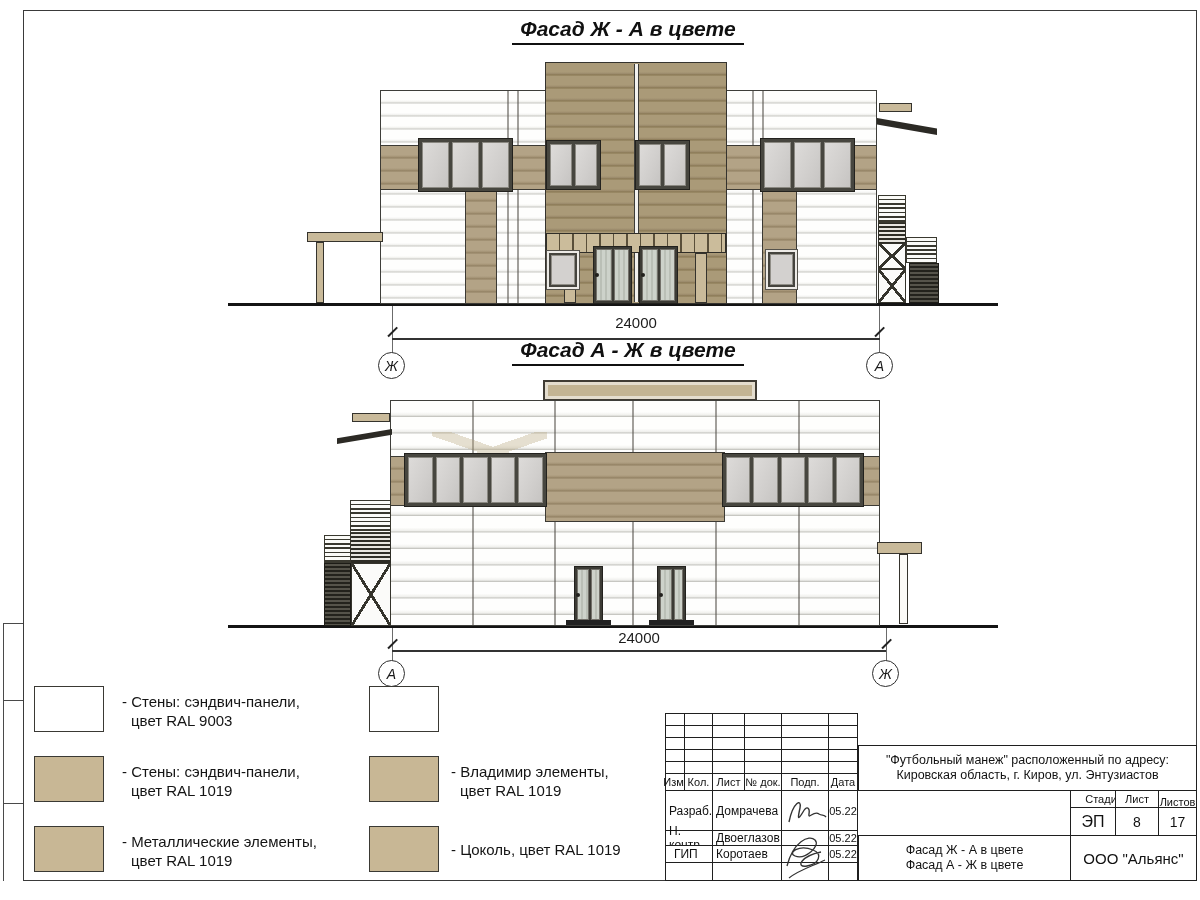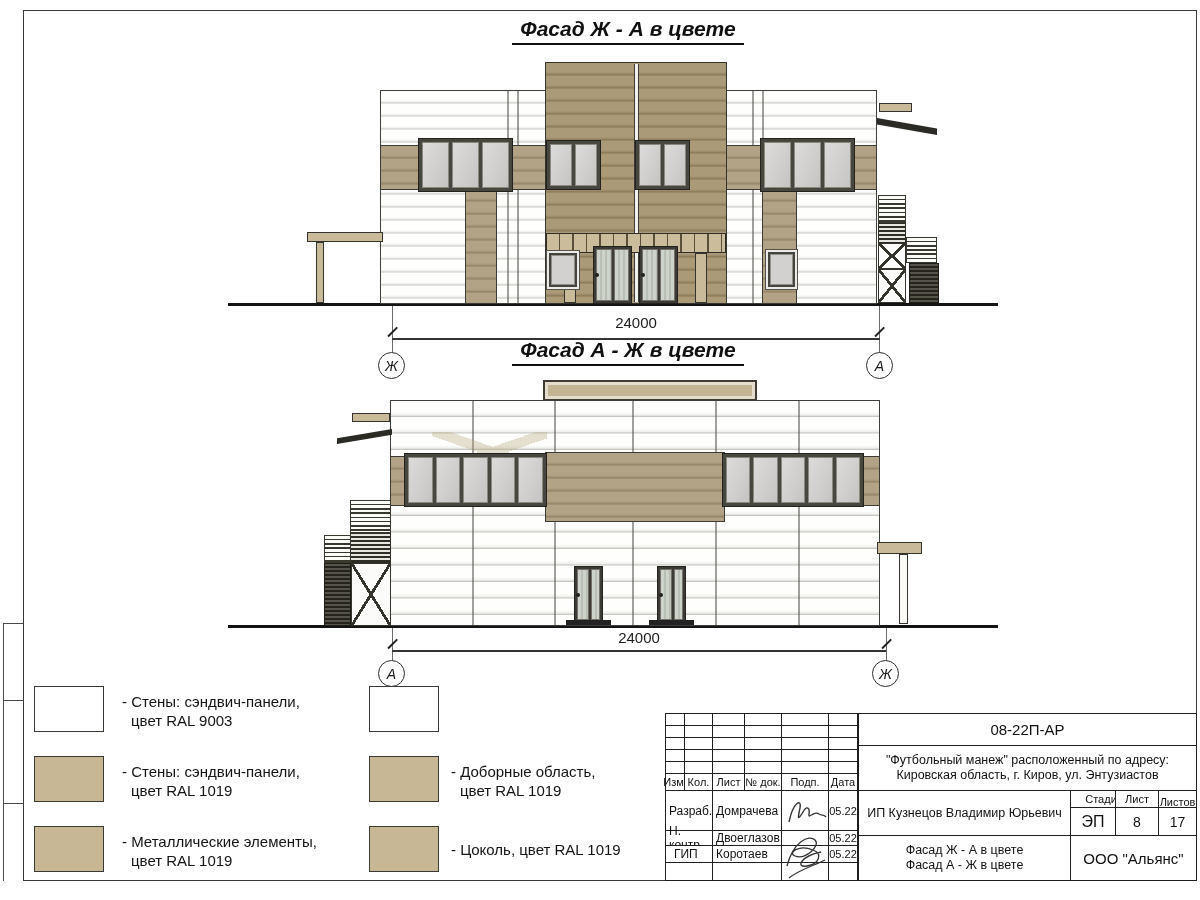--- a/index.html
+++ b/index.html
@@ -227,21 +227,21 @@
       <div class="l2">цвет RAL 1019</div>
     </div>
     <div class="a legend-sw sw-tan" style="left:34px;top:826px;"></div>
     <div class="a legend-text" style="left:122px;top:832px;">
       <div>- Металлические элементы,</div>
       <div class="l2">цвет RAL 1019</div>
     </div>
     <div class="a legend-sw sw-white" style="left:369px;top:686px;"></div>
     <div class="a legend-sw sw-tan" style="left:369px;top:756px;"></div>
     <div class="a legend-text" style="left:451px;top:762px;">
-      <div>- Доборные область,</div>
+      <div>- Владимир элементы,</div>
       <div class="l2">цвет RAL 1019</div>
     </div>
     <div class="a legend-sw sw-tan" style="left:369px;top:826px;"></div>
     <div class="a legend-text" style="left:451px;top:840px;">
       <div>- Цоколь, цвет RAL 1019</div>
     </div>
   </div>
 
   <div class="a" style="inset:0;">
 
@@ -284,26 +284,24 @@
     <div class="tb-cell" style="left:828px;top:862px;width:30px;height:19px;"></div>
 
     <svg class="sig" style="left:783px;top:792px;width:46px;height:38px;" viewBox="0 0 46 38">
       <path d="M6,30 C10,10 19,6 17,16 C15,25 14,30 20,20 C24,13 27,16 26,22 C25,28 31,18 36,22 C39,24 41,22 43,25" fill="none" stroke="#333" stroke-width="1.4"></path>
     </svg>
     <svg class="sig" style="left:779px;top:826px;width:52px;height:56px;" viewBox="0 0 52 56">
       <path d="M8,40 C14,16 30,8 36,14 C42,20 26,34 16,30 C8,27 20,18 34,24 C44,28 40,38 28,40 C16,42 22,30 42,26" fill="none" stroke="#333" stroke-width="1.3"></path>
       <path d="M10,52 C20,44 34,40 46,34" fill="none" stroke="#333" stroke-width="1.1"></path>
     </svg>
 
-    <div class="tb-cell f15" style="left:858px;top:713px;width:339px;height:33px;">08-22П-АР</div>
     <div class="tb-cell tb-col f125" style="left:858px;top:745px;width:339px;height:46px;">
       <div>"Футбольный манеж" расположенный по адресу:</div>
       <div>Кировская область, г. Киров, ул. Энтузиастов</div>
     </div>
-    <div class="tb-cell f125" style="left:858px;top:790px;width:213px;height:46px;">ИП Кузнецов Владимир Юрьевич</div>
     <div class="tb-cell f11" style="left:1070px;top:790px;width:68px;height:18px;">Стадия</div>
     <div class="tb-cell f11" style="left:1115px;top:790px;width:44px;height:18px;">Лист</div>
     <div class="tb-cell f11" style="left:1158px;top:790px;width:39px;height:24px;overflow:hidden;">Листов</div>
     <div class="tb-cell f16" style="left:1070px;top:807px;width:46px;height:29px;">ЭП</div>
     <div class="tb-cell f14" style="left:1115px;top:807px;width:44px;height:29px;">8</div>
     <div class="tb-cell f14" style="left:1158px;top:807px;width:39px;height:29px;">17</div>
     <div class="tb-cell tb-col f125" style="left:858px;top:835px;width:213px;height:46px;">
       <div>Фасад Ж - А в цвете</div>
       <div>Фасад А - Ж в цвете</div>
     </div>

